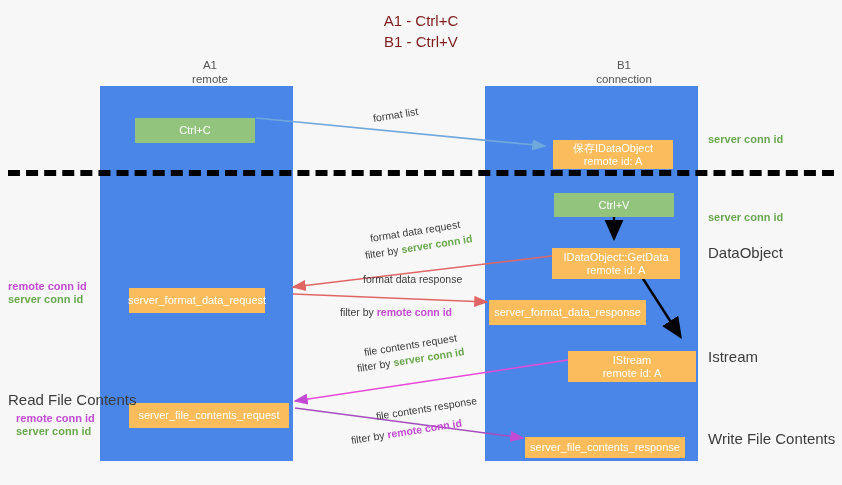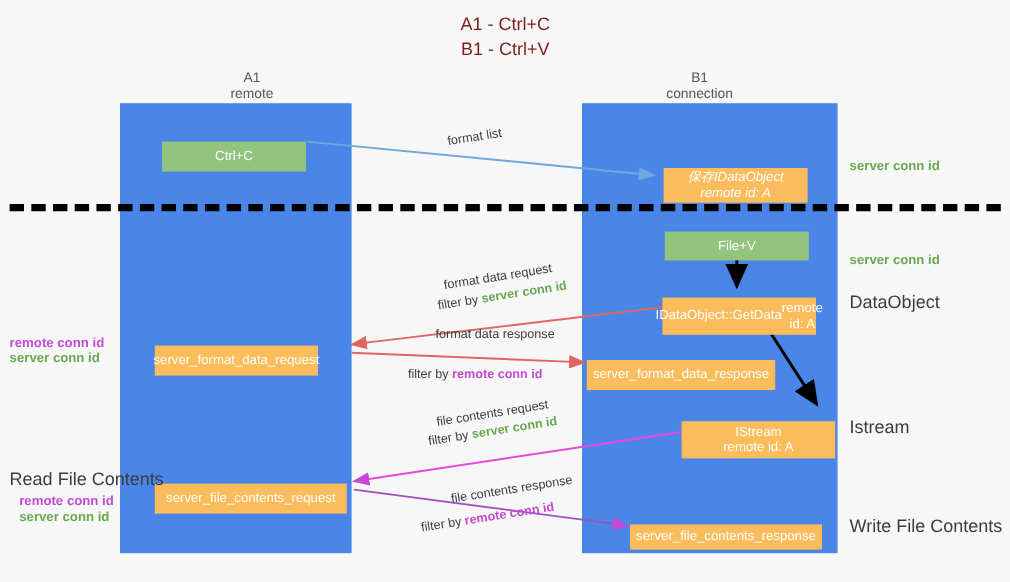--- a/index.html
+++ b/index.html
@@ -70,21 +70,21 @@
 
   <div class="abs title">
     <div>A1 - Ctrl+C</div>
     <div>B1 - Ctrl+V</div>
   </div>
 
   <div class="abs col-head" style="left:120px;top:58px;width:180px;">
     <span class="main">A1</span>
     <span class="sub">remote</span>
   </div>
-  <div class="abs col-head" style="left:493px;top:58px;width:180px;text-align:center;">
+  <div class="abs col-head" style="left:534px;top:58px;width:180px;text-align:center;">
     <span class="main">B1</span>
     <span class="sub">connection</span>
   </div>
 
   <div class="abs lane" style="left:100px;top:86px;width:193px;height:375px;"></div>
   <div class="abs lane" style="left:485px;top:86px;width:213px;height:375px;"></div>
 
   <div class="abs dashline" style="left:8px;top:170px;width:826px;"></div>
 
   <svg class="arrows" viewBox="0 0 842 485">
@@ -115,30 +115,30 @@
 
     <line x1="568" y1="360" x2="295" y2="401" stroke="#e849d8" stroke-width="1.6" marker-end="url(#ah-mag)"></line>
 
     <line x1="295" y1="408" x2="523" y2="438" stroke="#a64dbd" stroke-width="1.6" marker-end="url(#ah-mag)"></line>
   </svg>
 
   <div class="abs box green" style="left:135px;top:106px;width:120px;height:25px;">
     <span>Ctrl+C</span>
   </div>
 
-  <div class="abs box orange" style="left:553px;top:128px;width:120px;height:29px;flex-direction:column;font-style:italic;">
+  <div class="abs box orange" style="left:553px;top:128px;width:120px;height:29px;flex-direction:column;">
     <span class="two">保存IDataObject</span>
     <span class="two">remote id: A</span>
   </div>
 
   <div class="abs box green" style="left:554px;top:181px;width:120px;height:24px;">
-    <span>File+V</span>
+    <span>Ctrl+V</span>
   </div>
 
-  <div class="abs box orange" style="left:552px;top:236px;width:128px;height:31px;">
+  <div class="abs box orange" style="left:552px;top:236px;width:128px;height:31px;flex-direction:column;">
     <span class="two">IDataObject::GetData</span>
     <span class="two">remote id: A</span>
   </div>
 
   <div class="abs box orange" style="left:568px;top:339px;width:128px;height:31px;flex-direction:column;">
     <span class="two">IStream</span>
     <span class="two">remote id: A</span>
   </div>
 
   <div class="abs box orange" style="left:129px;top:276px;width:136px;height:25px;">

